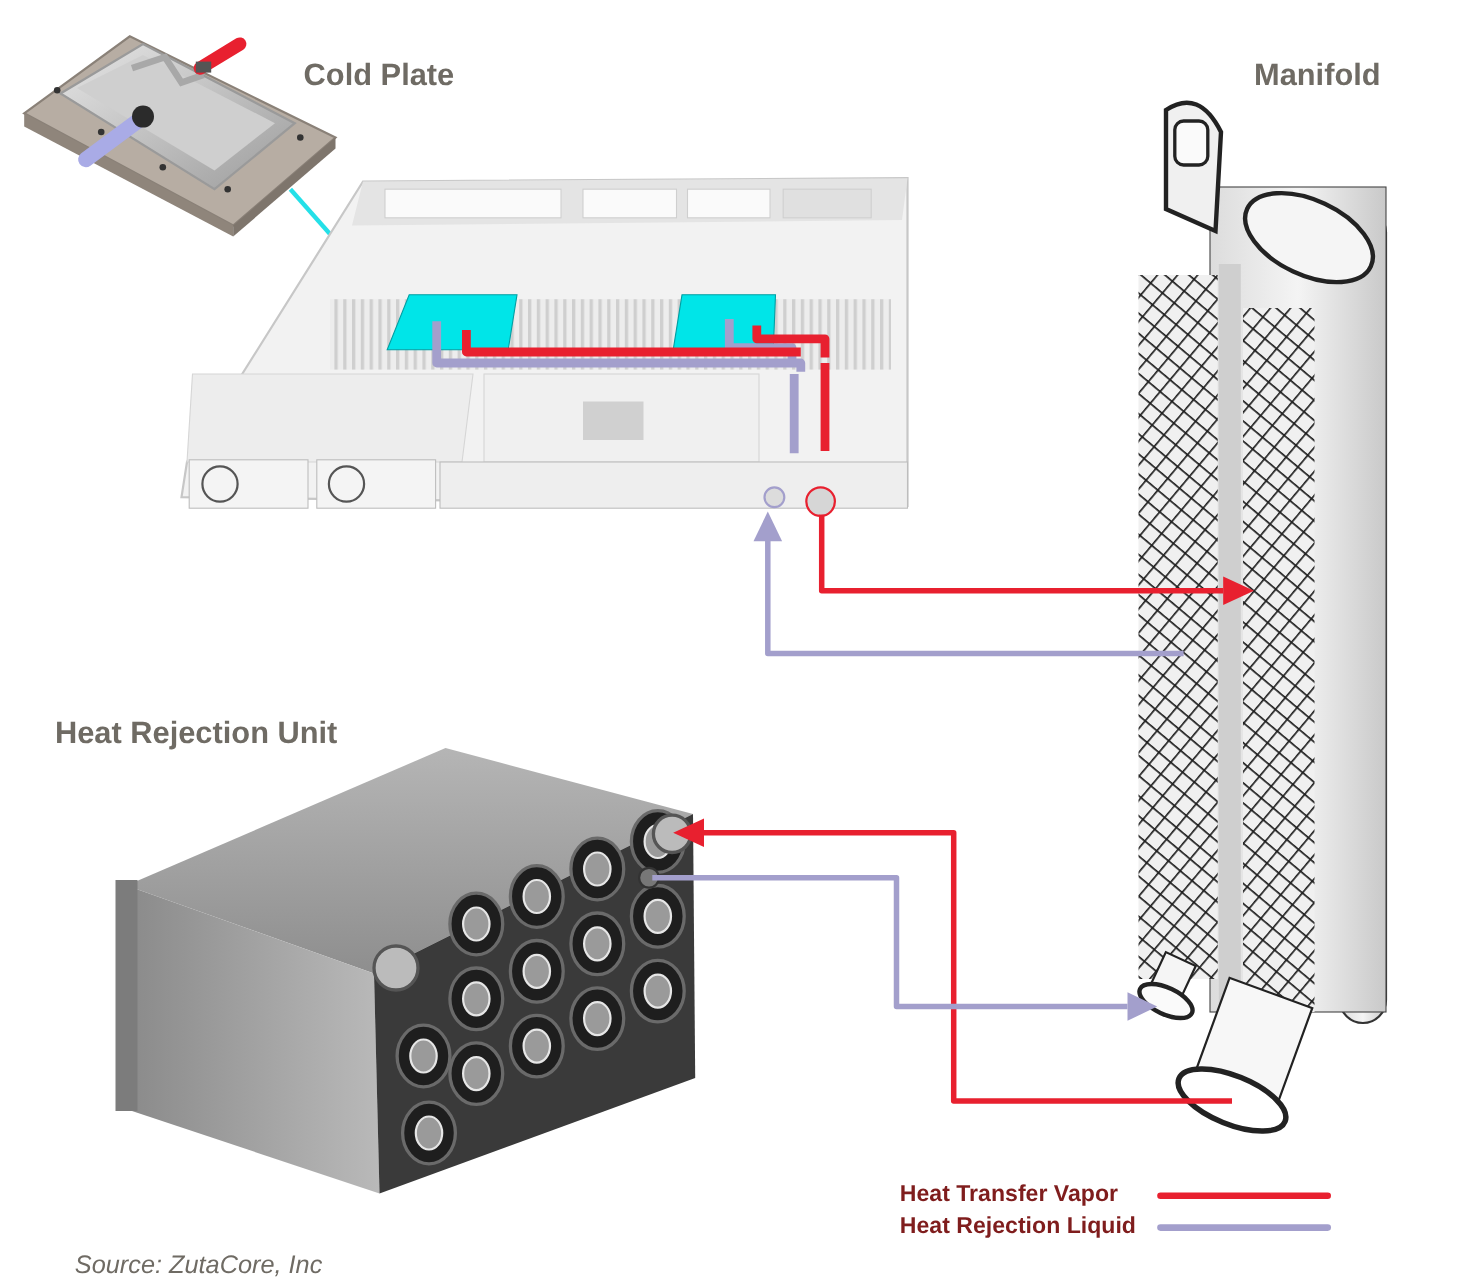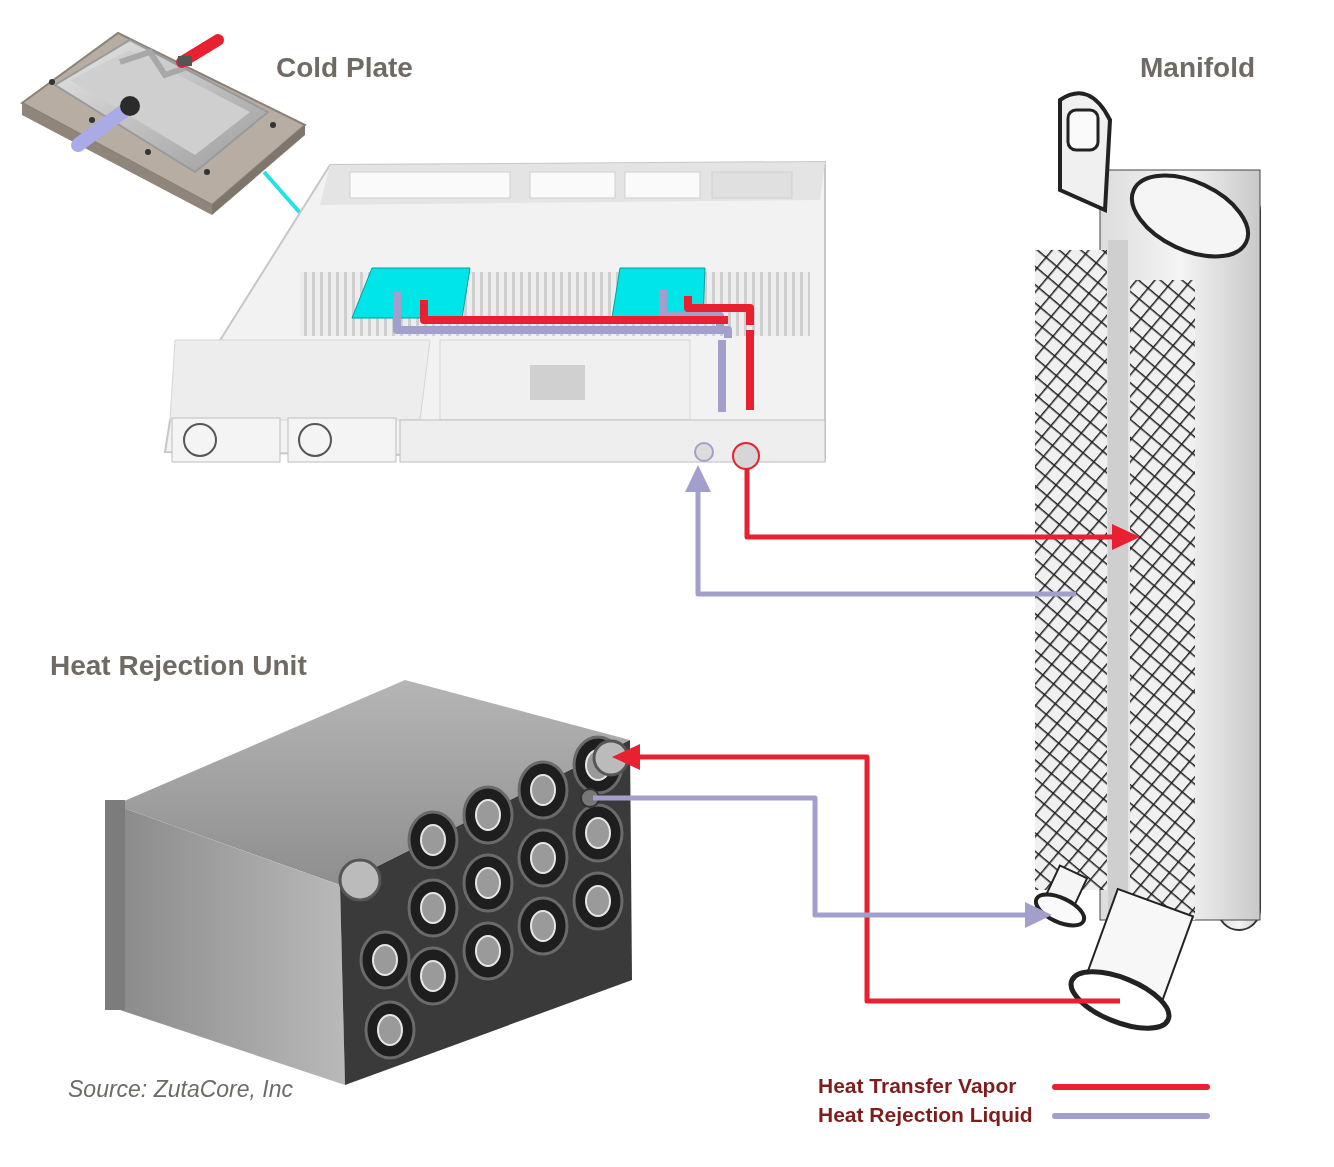--- a/index.html
+++ b/index.html
@@ -7,21 +7,21 @@
          font-family:"Liberation Sans", sans-serif; }
   .label { position:absolute; color:#6f6b64; font-weight:bold; font-size:28px;
            font-family:"Liberation Sans", sans-serif; white-space:nowrap; }
   #lbl-cold { left:276px; top:52px;text-align:right; }
   #lbl-man { left:1140px; top:52px;text-align:center; }
   #lbl-hru { left:50px; top:650px; }
   .legend-text { position:absolute; color:#7f1d1d; font-weight:bold; font-size:21px;
                  font-family:"Liberation Sans", sans-serif; white-space:nowrap; }
   #leg-vapor-text { left:818px; top:1074px; }
   #leg-liquid-text { left:818px; top:1103px; }
-  #source { position:absolute; left:68px; top:1076px; color:#6f6b64; font-style:italic;
+  #source { position:absolute; left:68px; top:1136px; color:#6f6b64; font-style:italic;
             font-size:23px; font-family:"Liberation Sans", sans-serif; }
   svg.layer { position:absolute; left:0; top:0; }
 </style>
 </head>
 <body>
 
 <svg class="layer" width="1334" height="1167" viewBox="0 0 1334 1167">
   <defs>
     <linearGradient id="metal" x1="0" y1="0" x2="1" y2="1">
       <stop offset="0" stop-color="#e6e6e6"></stop>

